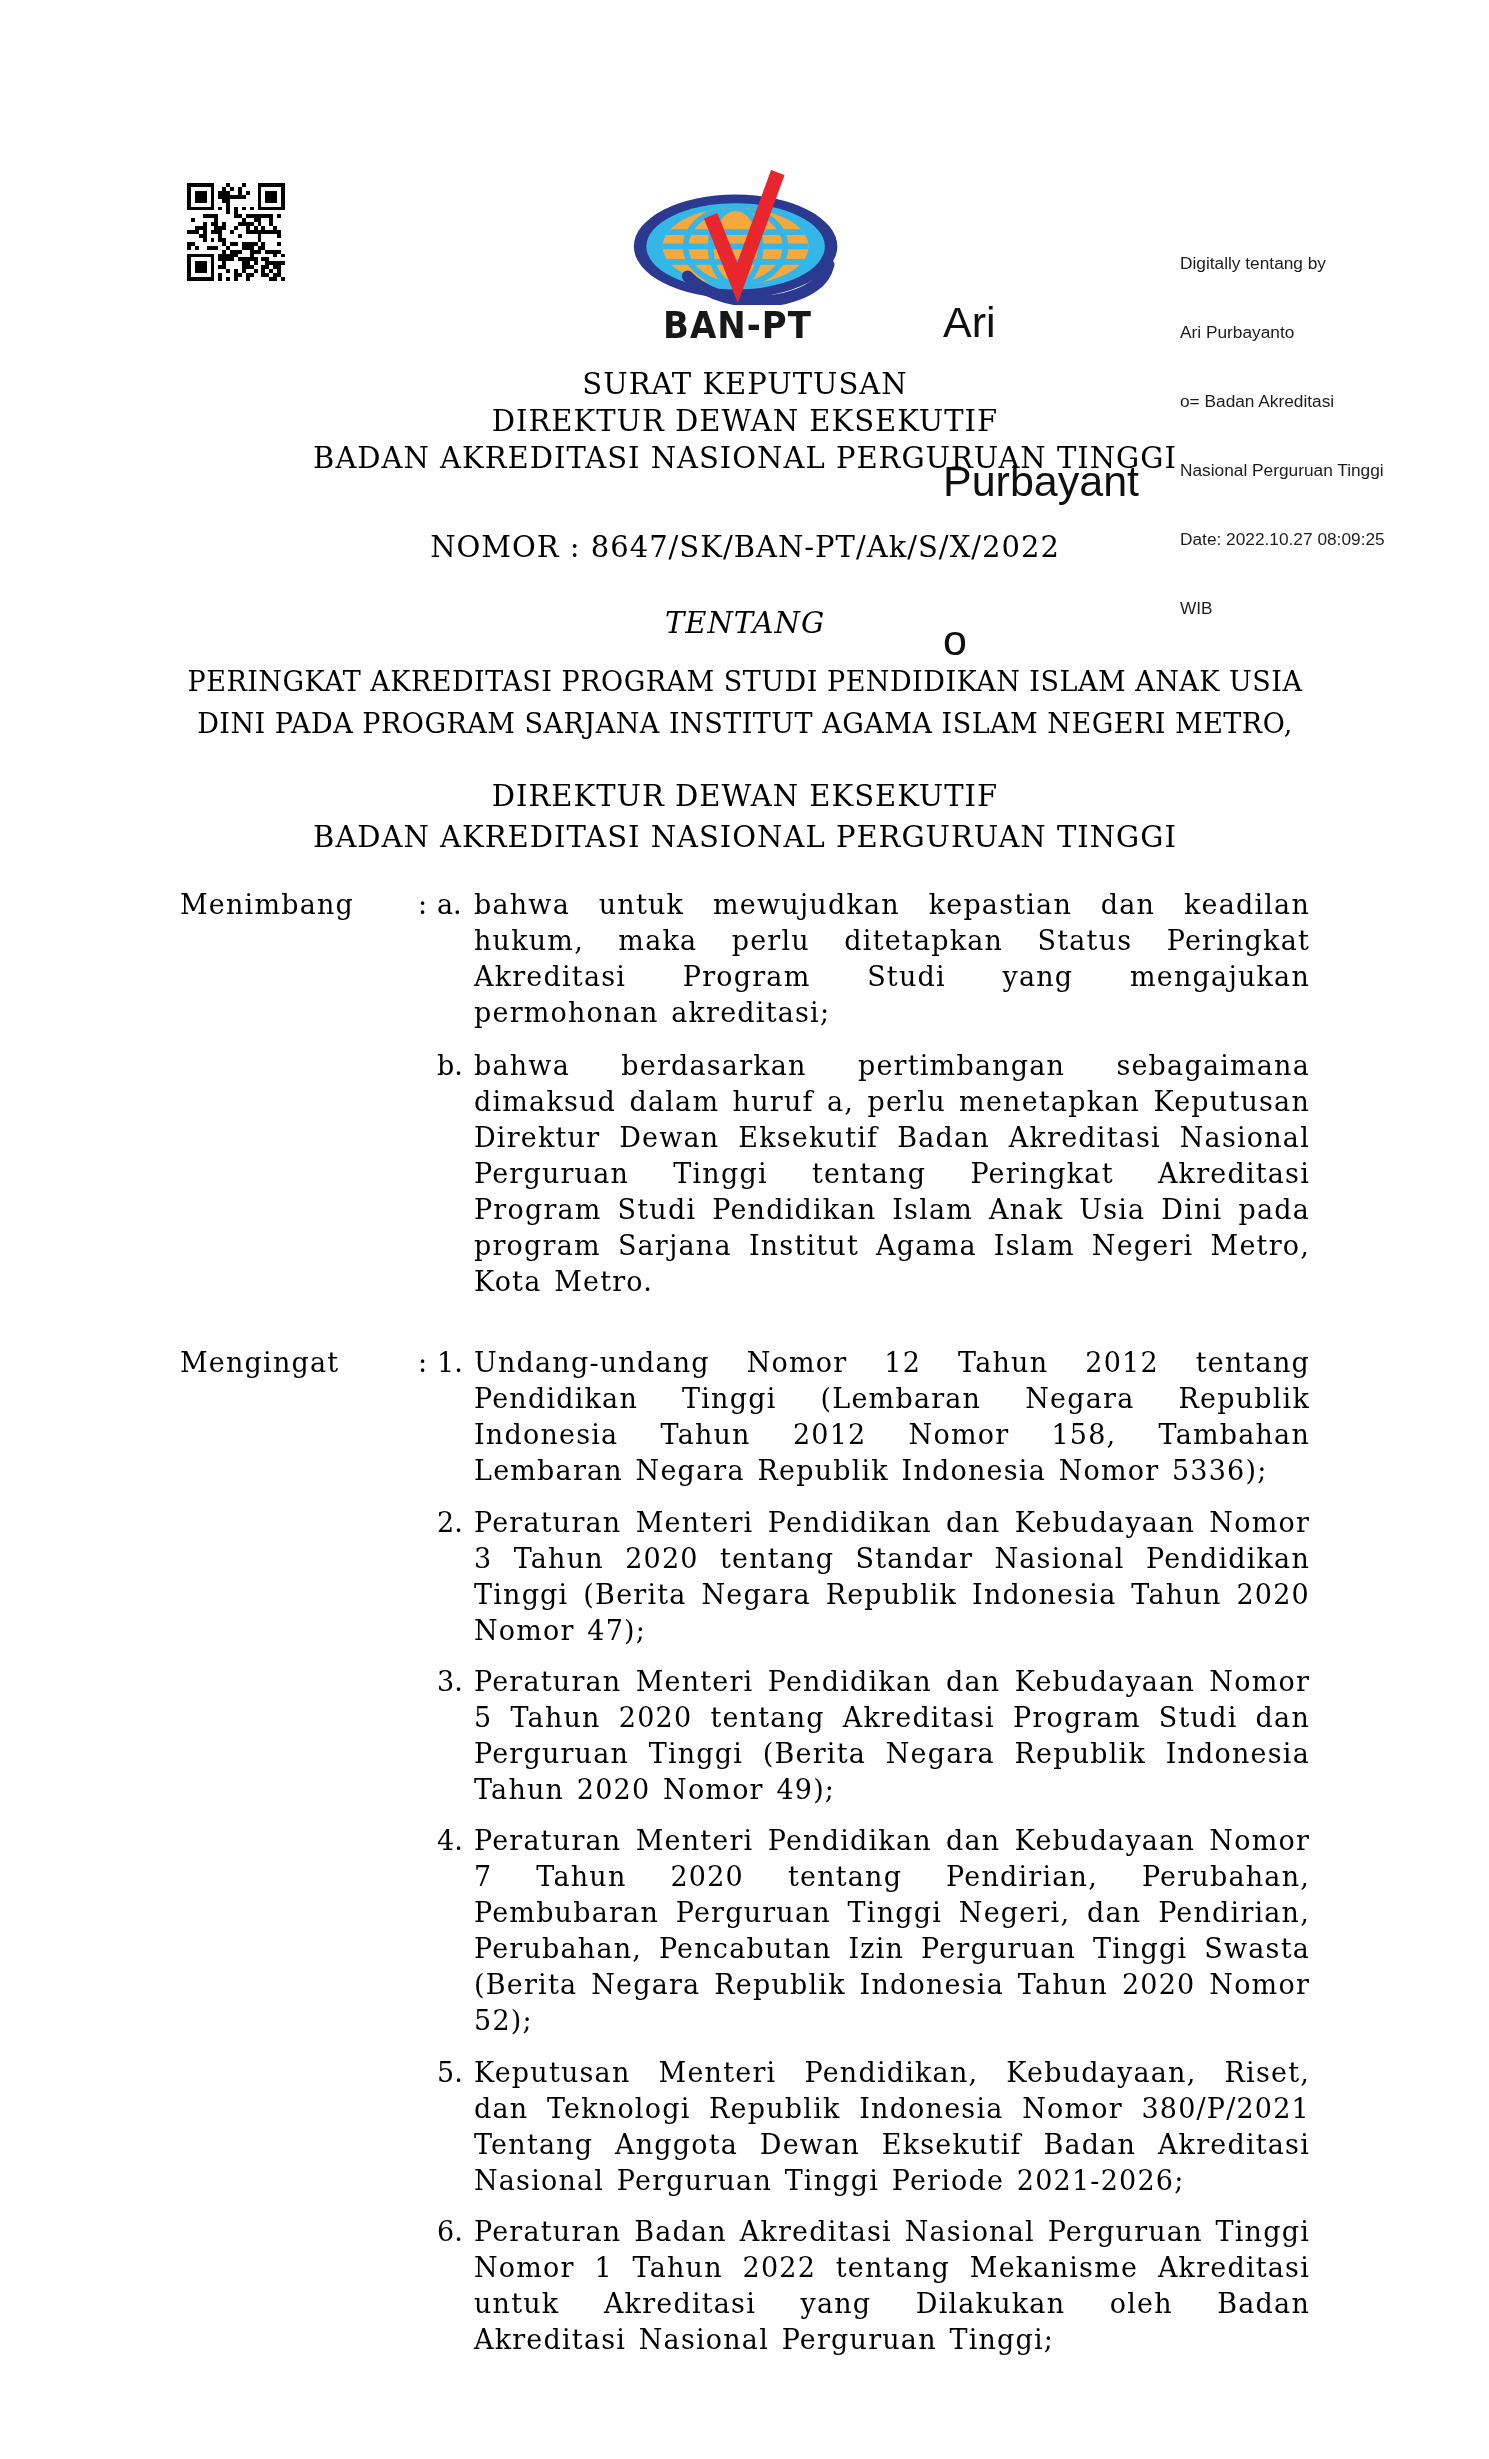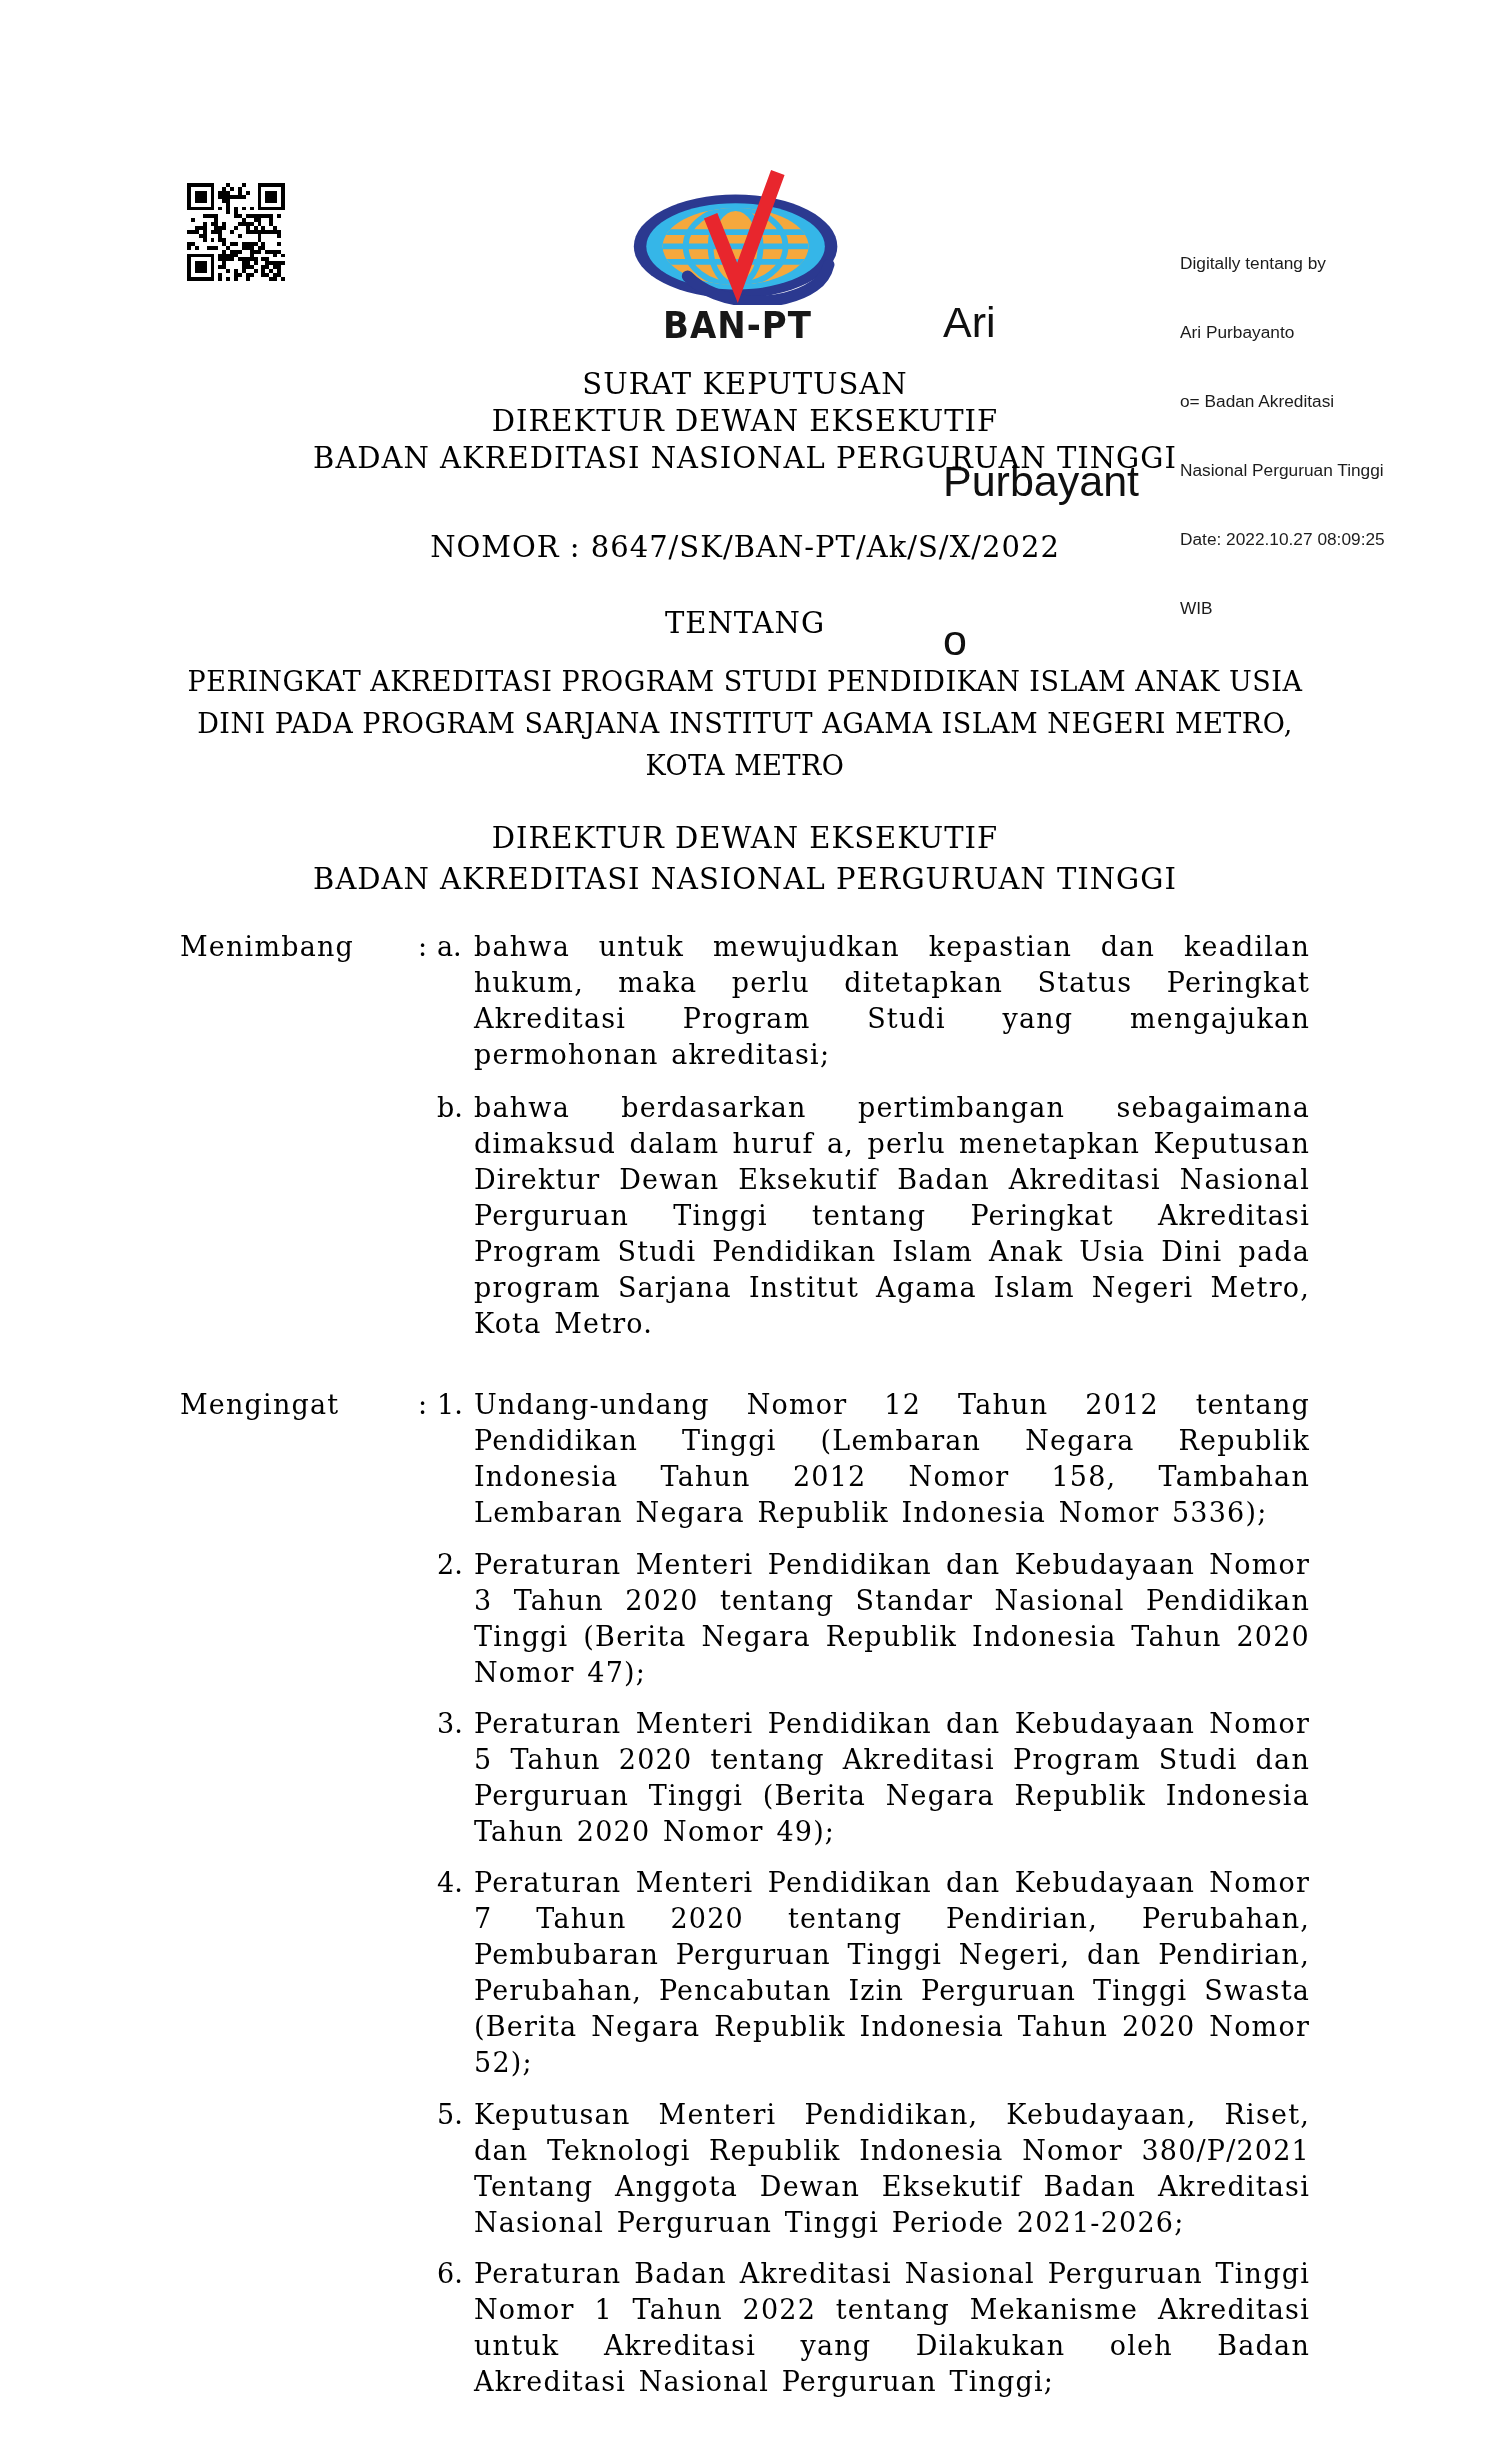--- a/index.html
+++ b/index.html
@@ -27,21 +27,21 @@
   .sig-details {
     position:absolute; left:1180px; top:206px;
     font-family:"Liberation Sans","DejaVu Sans",sans-serif;
     font-size:17.3px; line-height:23px; color:#1c1c1c; white-space:pre;
   }
 
   
   .content { position:absolute; left:180px; top:366px; width:1130px; }
   .t-line { text-align:center; font-size:29px; line-height:37px; letter-spacing:1px; }
   .nomor   { margin-top:52px; }
-  .tentang { margin-top:39px; }
+  .tentang { margin-top:39px;font-style:italic; }
   .subject { margin-top:19px; }
   .subject .s-line { text-align:center; font-size:27px; line-height:42px; letter-spacing:0.5px; white-space:nowrap; }
   .signatory { margin-top:31px; }
   .signatory .t-line { line-height:41px; }
 
   .clause { display:grid; grid-template-columns:238px 19px 1fr; align-items:start; }
   .clause.menimbang { margin-top:29px; }
   .clause.mengingat { margin-top:45px; }
   .c-label, .c-colon { font-size:27px; line-height:36px; letter-spacing:1.2px; }
   .items { }
@@ -305,21 +305,20 @@
     <div class="t-line">DIREKTUR DEWAN EKSEKUTIF</div>
     <div class="t-line">BADAN AKREDITASI NASIONAL PERGURUAN TINGGI</div>
 
     <div class="t-line nomor">NOMOR : 8647/SK/BAN-PT/Ak/S/X/2022</div>
 
     <div class="t-line tentang">TENTANG</div>
 
     <div class="subject">
       <div class="s-line">PERINGKAT AKREDITASI PROGRAM STUDI PENDIDIKAN ISLAM ANAK USIA</div>
       <div class="s-line">DINI PADA PROGRAM SARJANA INSTITUT AGAMA ISLAM NEGERI METRO,</div>
-      <div class="s-line">KOTA METRO</div>
     </div>
 
     <div class="signatory">
       <div class="t-line">DIREKTUR DEWAN EKSEKUTIF</div>
       <div class="t-line">BADAN AKREDITASI NASIONAL PERGURUAN TINGGI</div>
     </div>
 
     <div class="clause menimbang">
       <div class="c-label">Menimbang</div>
       <div class="c-colon">:</div>

